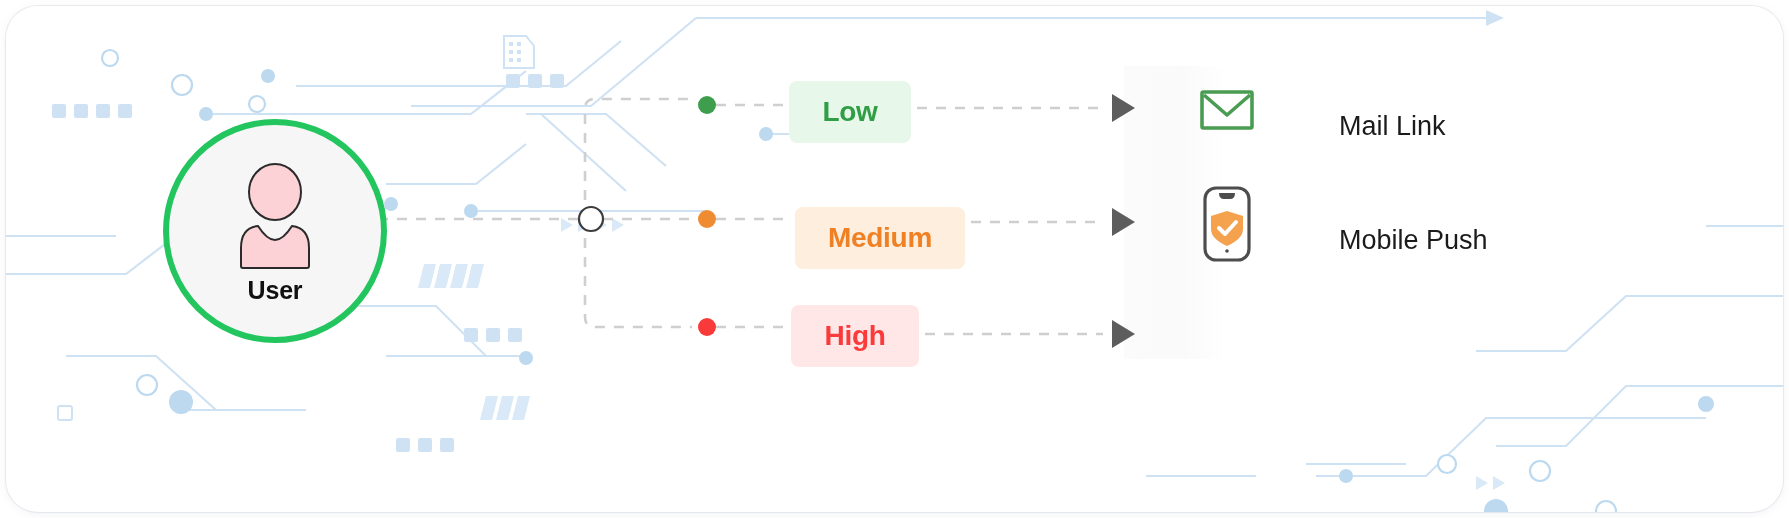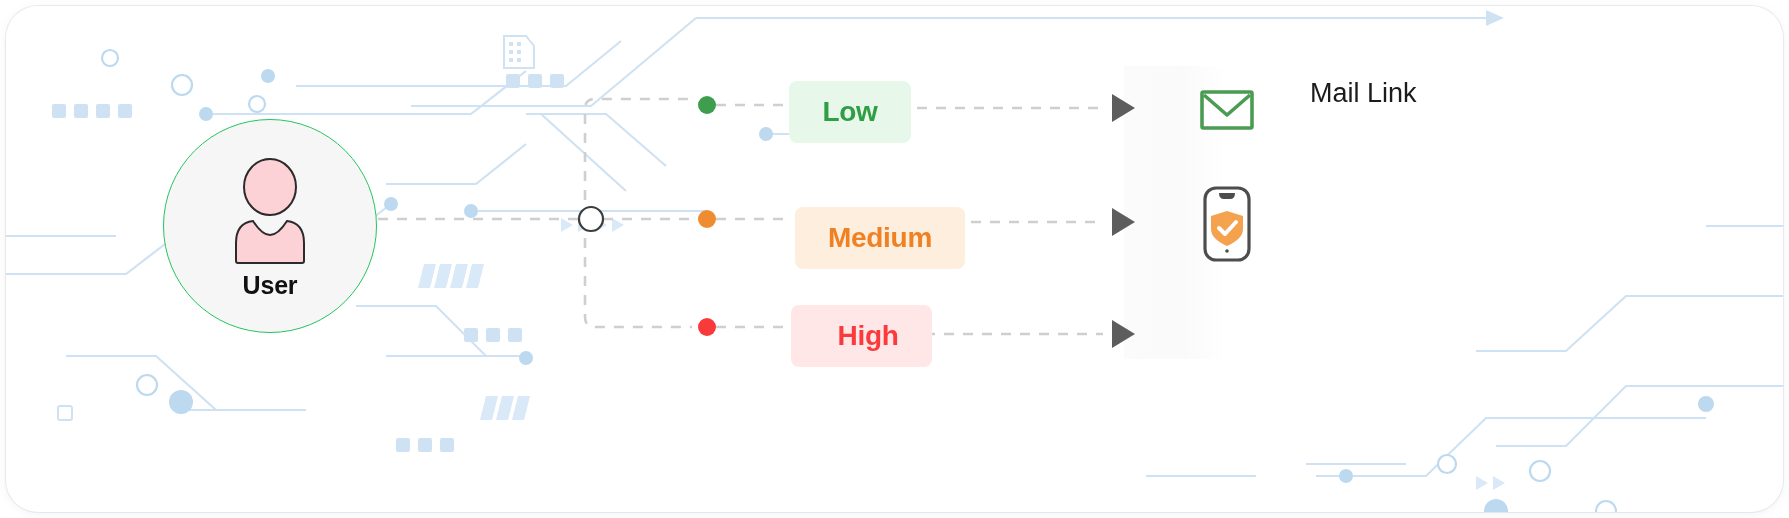--- a/index.html
+++ b/index.html
@@ -48,21 +48,21 @@
 
   
   #user-node {
     position: absolute;
     left: 157px;
     top: 113px;
     width: 212px;
     height: 212px;
     border-radius: 50%;
     background: #f6f6f6;
-    border: 1px solid #22c55e;
+    border: 6px solid #22c55e;
     display: flex;
     flex-direction: column;
     align-items: center;
     justify-content: center;
   }
   #user-avatar-icon { display: block; margin-top: 4px; }
   #user-label {
     margin-top: 6px;
     font-size: 25px;
     font-weight: bold;
@@ -77,38 +77,39 @@
     align-items: center;
     justify-content: center;
     border-radius: 8px;
     font-size: 28px;
     font-weight: bold;
     letter-spacing: -0.3px;
     height: 62px;
   }
   #badge-low    { left: 783px; top: 75px;  width: 122px; background:#e7f8ea; color:#2f9e44; }
   #badge-medium { left: 789px; top: 185px; width: 170px; background:#fdeedd; color:#f08024;margin-top:16px; }
-  #badge-high   { left: 785px; top: 299px; width: 128px; background:#ffe7e7; color:#fb3b3b;padding-left:13px; }
+  #badge-high   { left: 785px; top: 299px; width: 128px; background:#ffe7e7; color:#fb3b3b; }
 
   
   #method-band {
     position: absolute;
     left: 1118px;
     top: 60px;
     width: 104px;
     height: 293px;
     background: linear-gradient(to right, #fbfbfb 0%, #fafafa 55%, #ffffff 100%);
   }
 
   
   .method-row {
     position: absolute;
     display: flex;
-    align-items: flex-start;
+    align-items: flex-end;
     height: 64px;
+    gap: 29px;
   }
   #method-row-0 { left: 1190px; top: 72px; }
   #method-row-1 { left: 1190px; top: 186px; }
   #method-row-2 { left: 1190px; top: 298px; }
 
   .method-icon {
     width: 62px;
     height: 64px;
     display: flex;
     align-items: center;
@@ -298,17 +299,18 @@
     <div class="method-row" id="method-row-1">
       <span class="method-icon">
         <svg width="50" height="78" viewBox="0 0 50 78">
           <rect x="3" y="3" width="44" height="72" rx="11" fill="#ffffff" stroke="#4d4d4d" stroke-width="3.2"></rect>
           <path d="M17 8 L33 8 Q33 14 28 14 L22 14 Q17 14 17 8 Z" fill="#4d4d4d"></path>
           <circle cx="25" cy="66" r="1.8" fill="#4d4d4d"></circle>
           <path d="M25 26 L41 31 L41 44 Q41 54 25 61 Q9 54 9 44 L9 31 Z" fill="#f5a24f"></path>
           <path d="M17 43 L23 49 L34 37" fill="none" stroke="#ffffff" stroke-width="4" stroke-linecap="round" stroke-linejoin="round"></path>
         </svg>
       </span>
+      <span class="method-label">Mobile Push</span>
     </div>
 
 
   </div>
 </div>
 
 </body></html>

